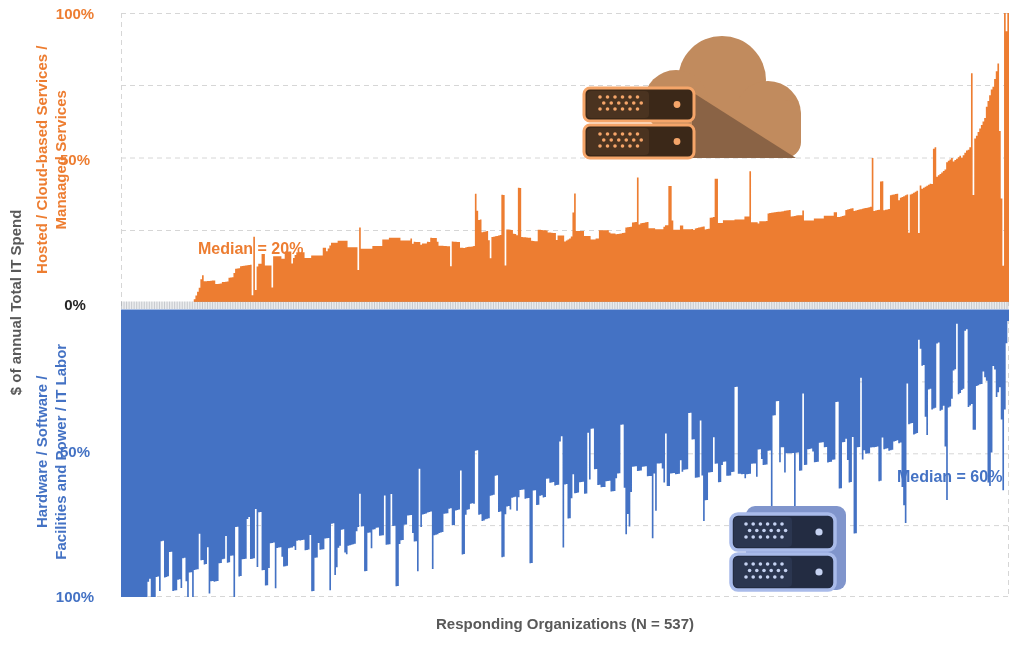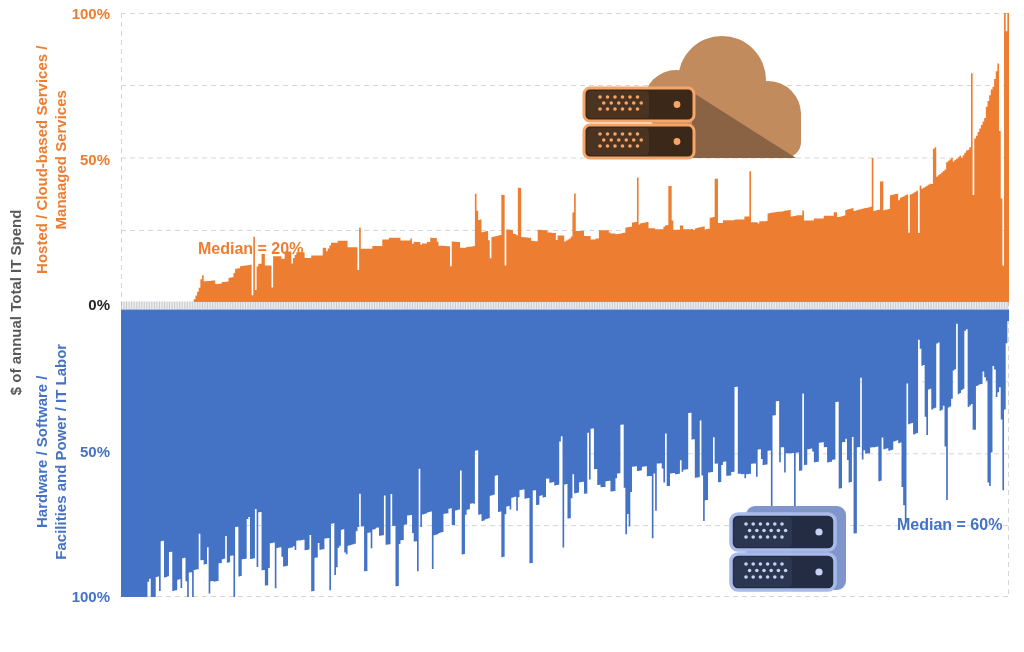--- a/index.html
+++ b/index.html
@@ -8,32 +8,32 @@
     font-family:"Liberation Sans",sans-serif;
   }
   .rot{
     position:absolute;transform:rotate(-90deg);text-align:center;
     font-weight:bold;line-height:1.25;white-space:nowrap;
   }
   .ylabel-outer{left:-149px;top:293px;width:330px;font-size:15px;color:var(--text-gray);}
   .ylabel-top{left:-98px;top:141px;width:300px;font-size:15px;color:var(--orange);}
   .ylabel-bottom{left:-98px;top:433px;width:300px;font-size:15px;color:var(--blue);}
   .tick{
-    position:absolute;left:40px;width:70px;text-align:right;
+    position:absolute;left:40px;width:70px;text-align:center;
     font-size:15px;font-weight:bold;
   }
   .tick.orange{color:var(--orange);}
   .tick.blue{color:var(--blue);}
   .tick.zero{color:var(--zero);}
   .plot{position:absolute;left:121px;top:13px;width:888px;height:584px;}
   .annot{position:absolute;font-weight:bold;}
   .annot.big{font-size:24px;font-style:italic;}
   .annot.med{font-size:16px;}
   .annot.orange{color:var(--orange);}
-  .annot.blue{color:var(--blue);margin-top:48px;}
+  .annot.blue{color:var(--blue);}
   .xlabel{
     position:absolute;left:121px;top:615px;width:888px;text-align:center;
     font-size:15px;font-weight:bold;color:var(--text-gray);
   }
   .icon-abs{position:absolute;}
   
   .cloud-body{fill:var(--cloud-tan);}
   .cloud-shadow{fill:var(--cloud-shadow);}
   .osrv-body{fill:var(--osrv-body);stroke:var(--osrv-edge);stroke-width:3px;}
   .osrv-panel{fill:var(--osrv-panel);}
@@ -190,13 +190,14 @@
         <circle cx="27.2" cy="71" r="1.8"></circle>
         <circle cx="34.4" cy="71" r="1.8"></circle>
         <circle cx="41.6" cy="71" r="1.8"></circle>
         <circle cx="48.8" cy="71" r="1.8"></circle>
         <circle cx="56" cy="71" r="1.8"></circle>
       </g>
     <circle class="bsrv-dot" cx="93" cy="26" r="3.6"></circle>
     <circle class="bsrv-dot" cx="93" cy="66" r="3.6"></circle>
   </svg>
 
+  <div class="xlabel">Responding Organizations (N = 537)</div>
 </div>
 
 </body></html>

